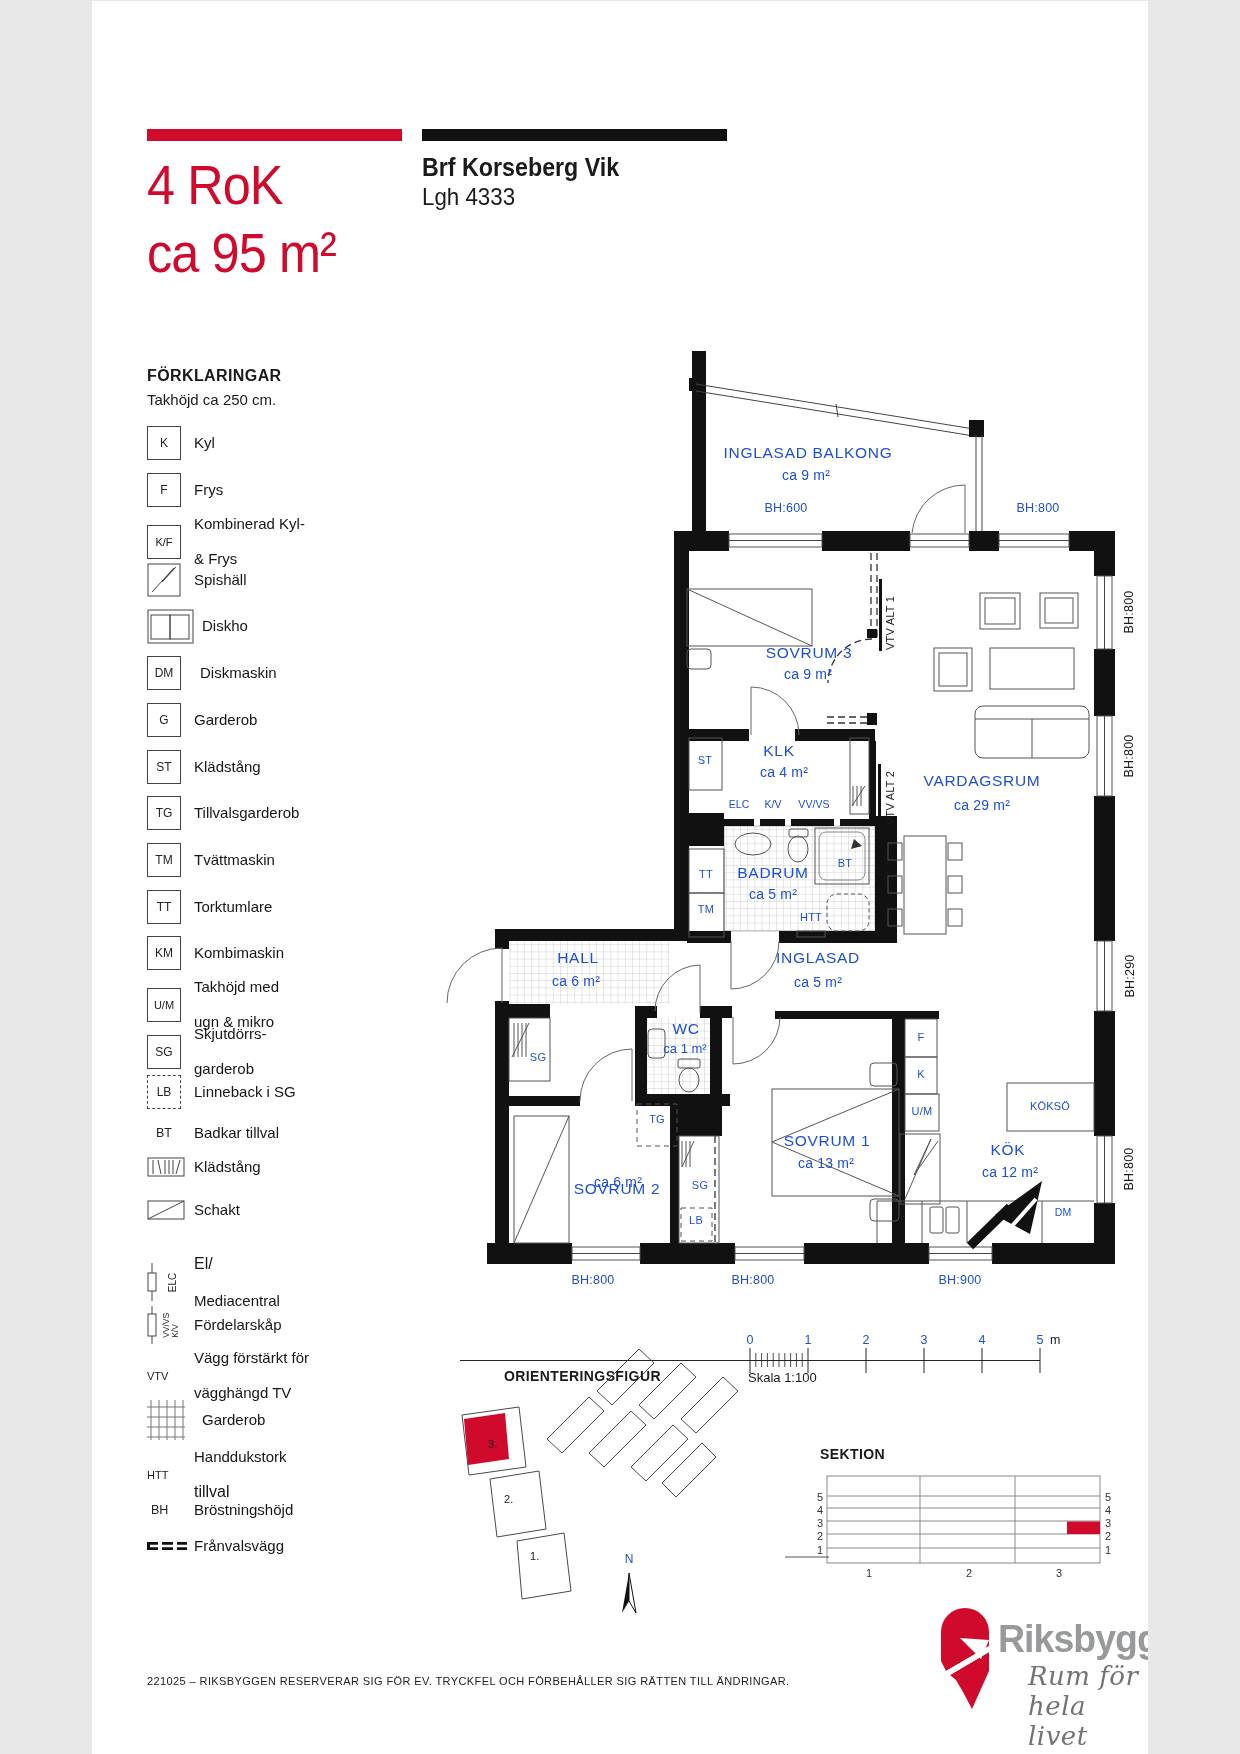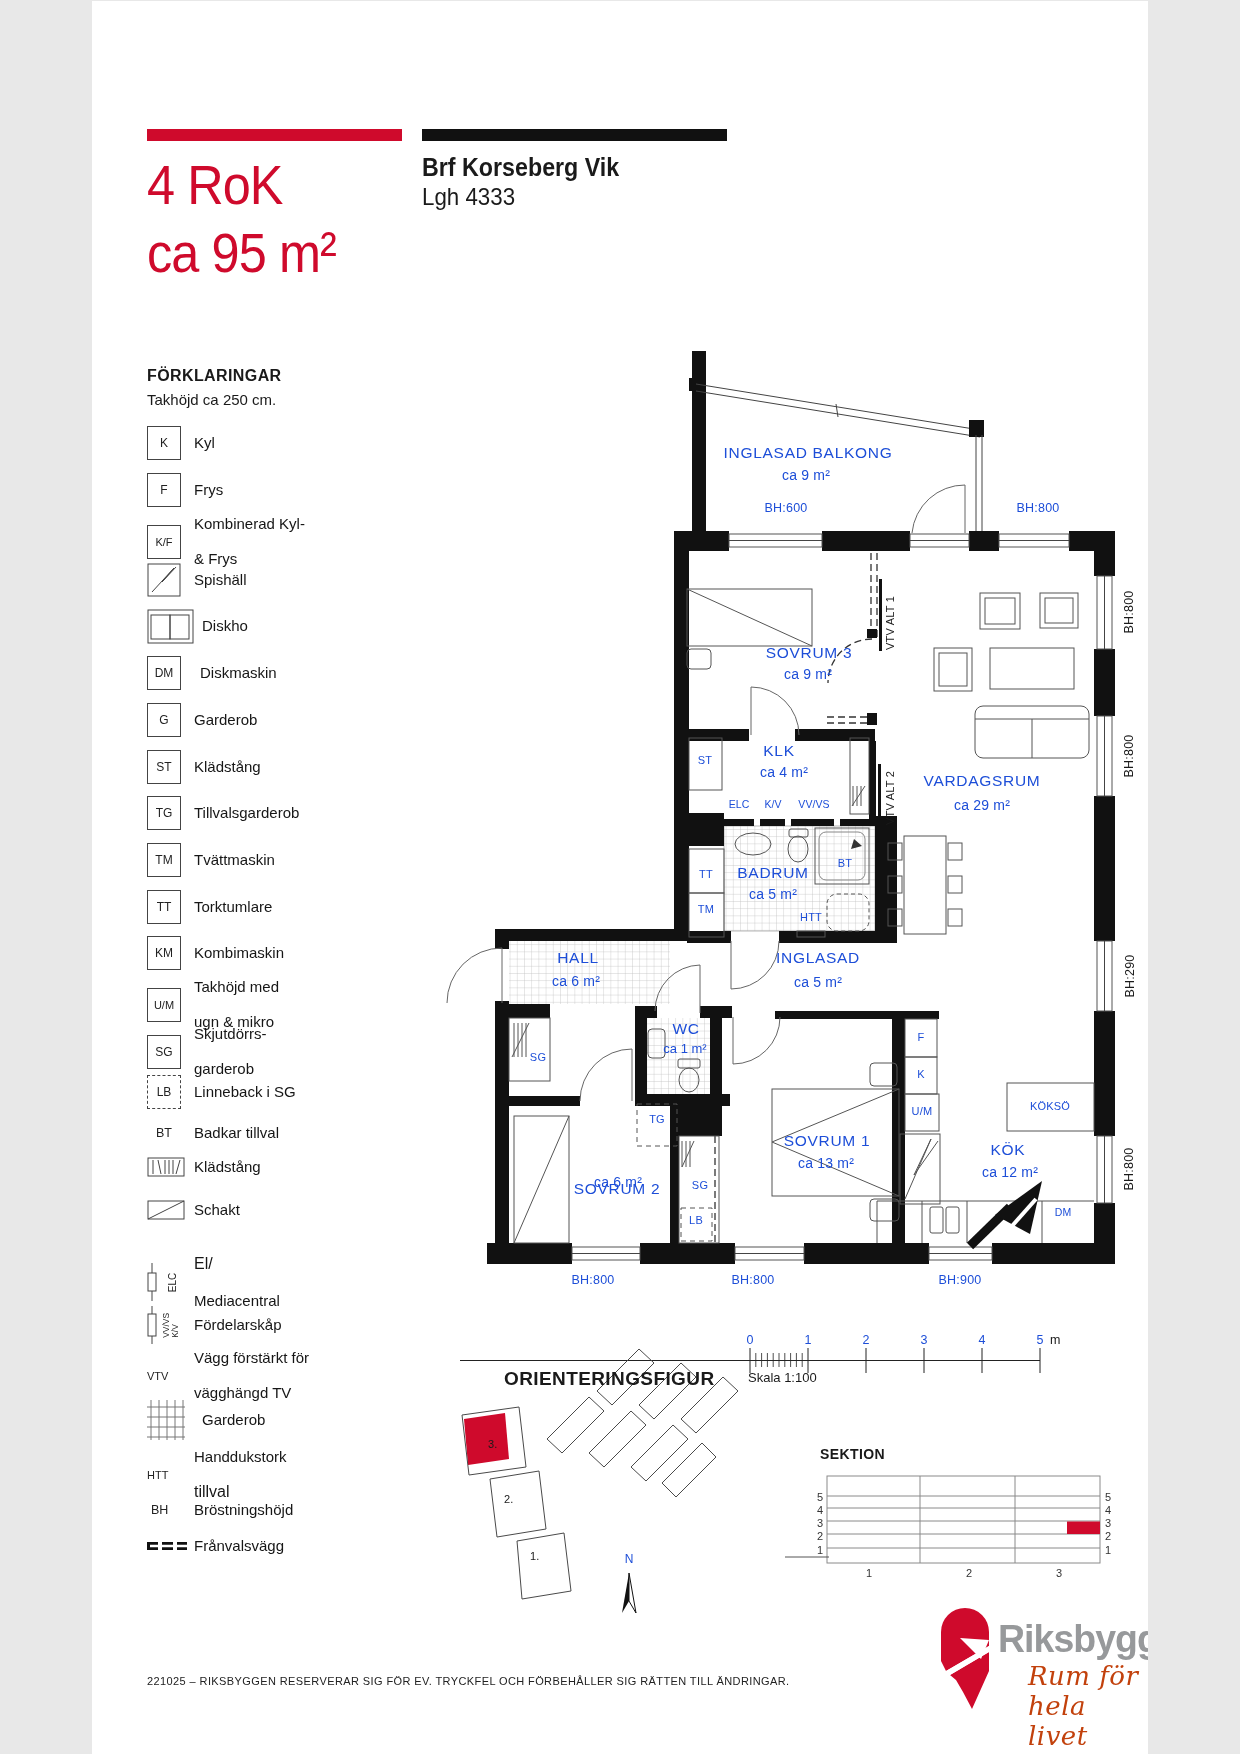--- a/index.html
+++ b/index.html
@@ -24,25 +24,25 @@
   .lsub2{font-size:16px}
   
   .pl{position:absolute;transform:translateX(-50%);white-space:nowrap;color:#1d4ed8}
   .rn{font-size:15.5px;letter-spacing:.7px}
   .ra{font-size:14px;letter-spacing:.2px}
   .sm{font-size:11px;letter-spacing:.2px}
   .xs{font-size:10.5px;letter-spacing:.1px}
   .bhl{font-size:12.5px;letter-spacing:.2px}
   .plv{position:absolute;transform:translate(-50%,-50%) rotate(-90deg);white-space:nowrap}
   .secf{position:absolute;font-size:11px;color:#333}
-  .ohead{position:absolute;font-size:19px;font-weight:700;letter-spacing:.4px}
+  .ohead{position:absolute;font-size:14px;font-weight:700;letter-spacing:.4px}
   .shead{position:absolute;font-size:14px;font-weight:700;letter-spacing:.4px}
   .brandname{position:absolute;font-size:39px;font-weight:700;color:#97999b;letter-spacing:-1px;
              transform:scaleX(.96);transform-origin:left top}
-  .tagline{position:absolute;font-family:"DejaVu Serif",serif;font-style:italic;font-size:26px;color:#c2410c;
+  .tagline{position:absolute;font-family:"DejaVu Serif",serif;font-style:italic;font-size:26px;color:#737373;
            letter-spacing:.5px}
   .footer{position:absolute;font-size:11px;letter-spacing:.4px;color:#222}
   svg{position:absolute;overflow:visible}
   .w{fill:#111}
   .ln{stroke:#444;stroke-width:1;fill:none}
   .fur{stroke:#555;stroke-width:1;fill:#fff}
   .furn{stroke:#555;stroke-width:1;fill:none}
   .door{stroke:#666;stroke-width:1;fill:none}
   .dash{stroke:#333;stroke-width:1.3;fill:none;stroke-dasharray:7 4}
   .site{stroke:#4a4a4a;stroke-width:1;fill:none}

